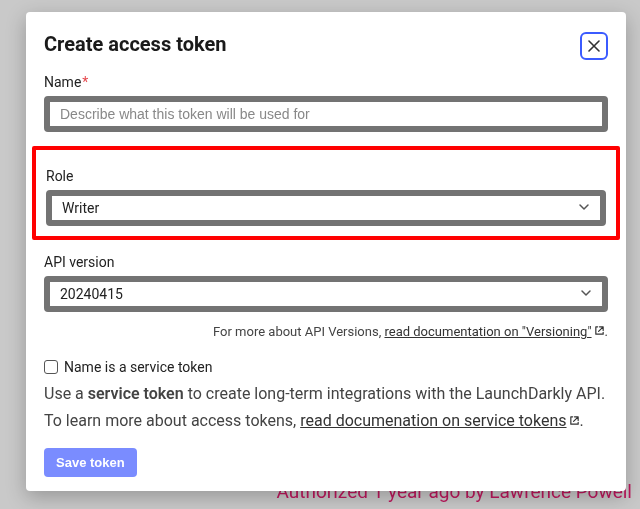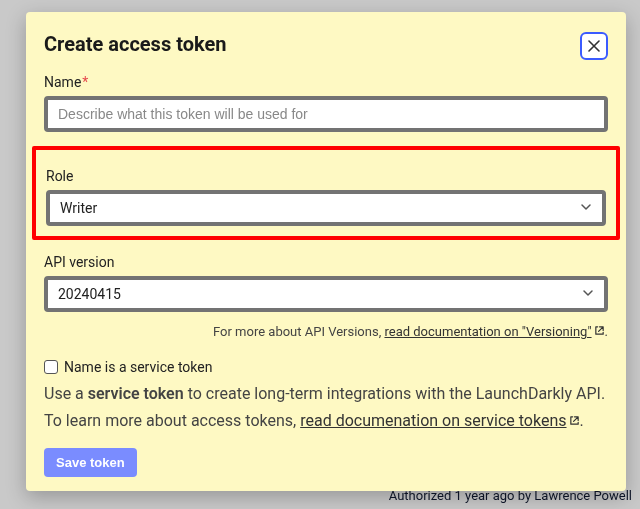--- a/index.html
+++ b/index.html
@@ -14,33 +14,33 @@
       height: 509px;
       position: relative;
       overflow: hidden;
     }
     .background-text {
       position: absolute;
       color: #555;
       font-size: 13px;
       white-space: nowrap;
     }
-    .bg-footer { bottom: 6px; right: 8px; font-size: 13px; color: #0f172a;}
+    .bg-footer { bottom: 6px; right: 8px; font-size: 19px; color: #be185d;}
     .overlay {
       position: absolute;
       inset: 0;
       background: rgba(180,180,180,0.1);
     }
     .modal {
       position: absolute;
       top: 12px;
       left: 26px;
       right: 14px;
       bottom: 18px;
-      background: #fef9c3;
+      background: #ffffff;
       border-radius: 4px;
       box-shadow: 0 6px 20px rgba(0,0,0,0.25);
       padding: 20px 18px 14px 18px;
       overflow: auto;
     }
     .modal-header {
       display: flex;
       justify-content: space-between;
       align-items: flex-start;
       margin-bottom: 14px;
@@ -81,21 +81,21 @@
       color: #222;
       margin-bottom: 6px;
       display: block;
     }
     .field-label .required-asterisk {
       margin-left: 1px;
     }
     .text-input, .select-box {
       width: 100%;
       height: 36px;
-      border: 4px solid #737373;
+      border: 6px solid #737373;
       border-radius: 4px;
       padding: 0 10px;
       font-size: 14px;
       color: #333;
       background: #fff;
       display: flex;
       align-items: center;
       justify-content: space-between;
     }
     .text-input::placeholder {

